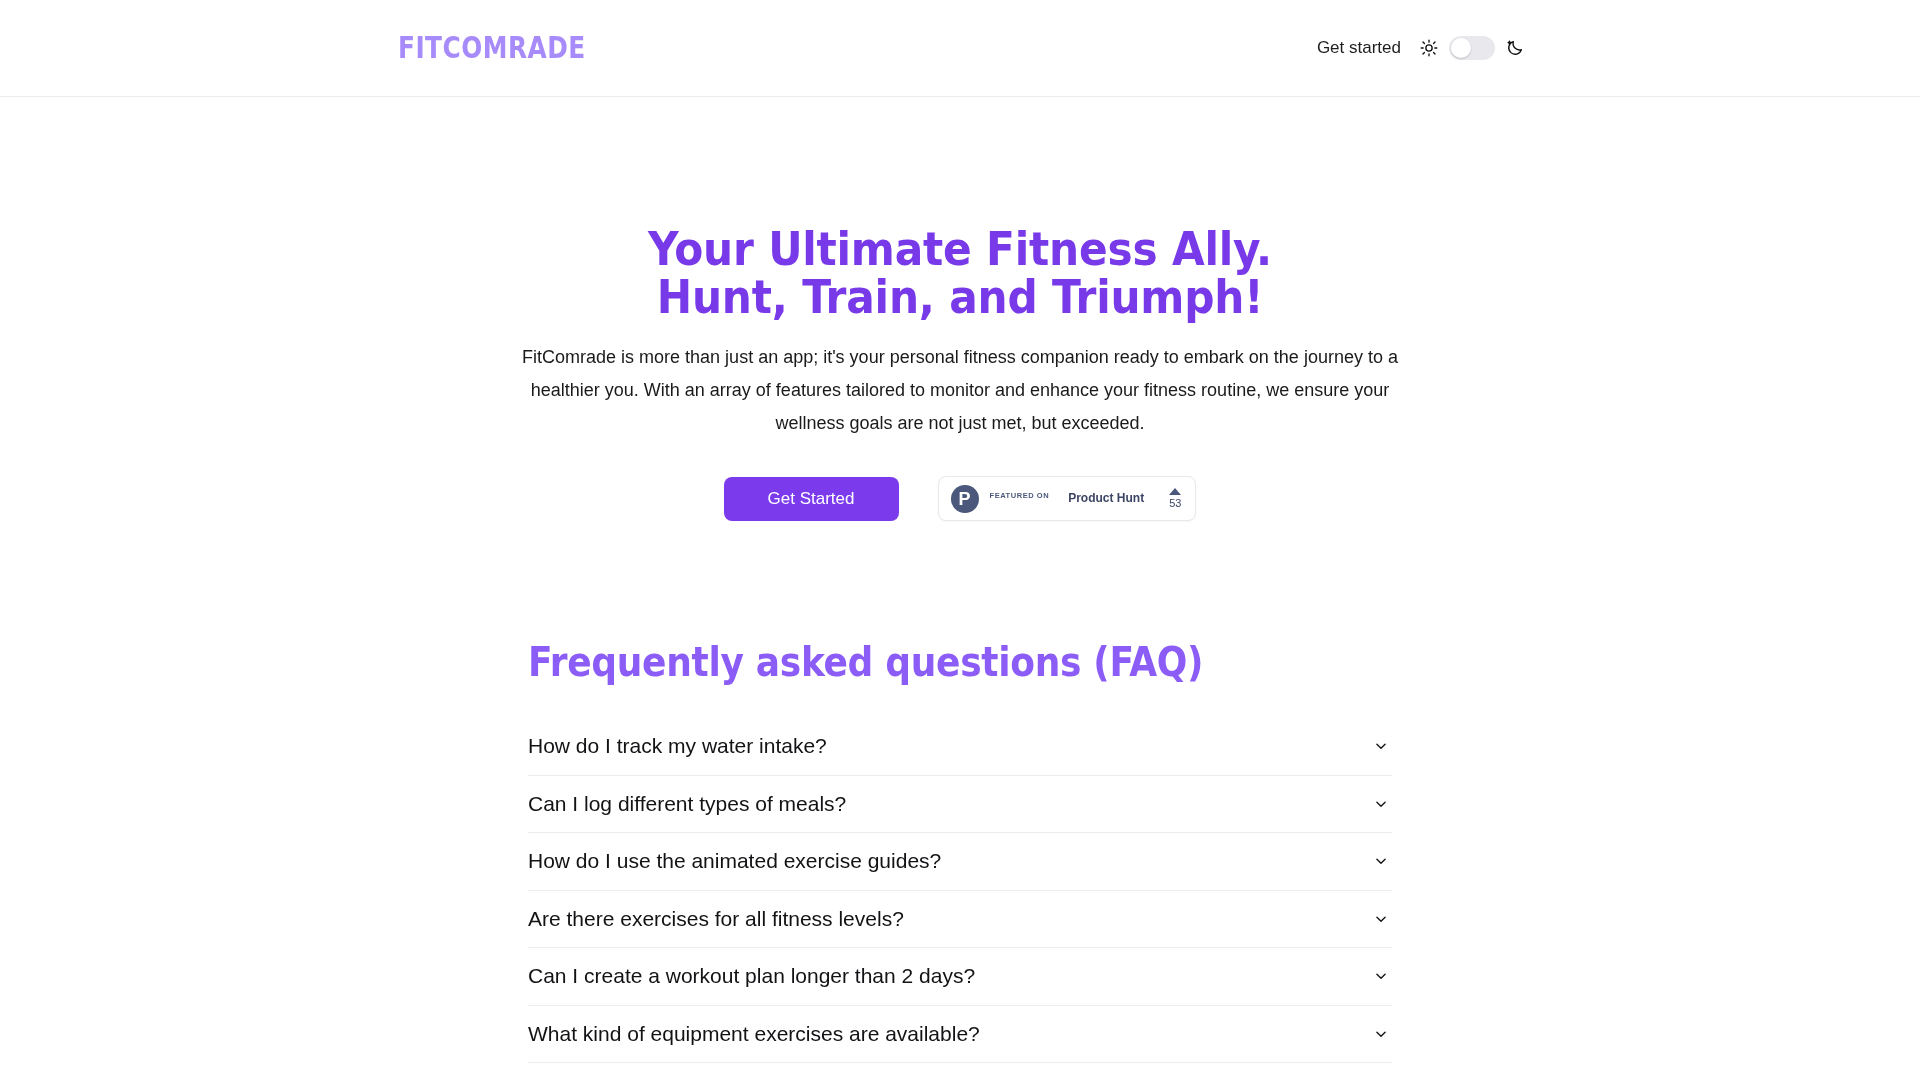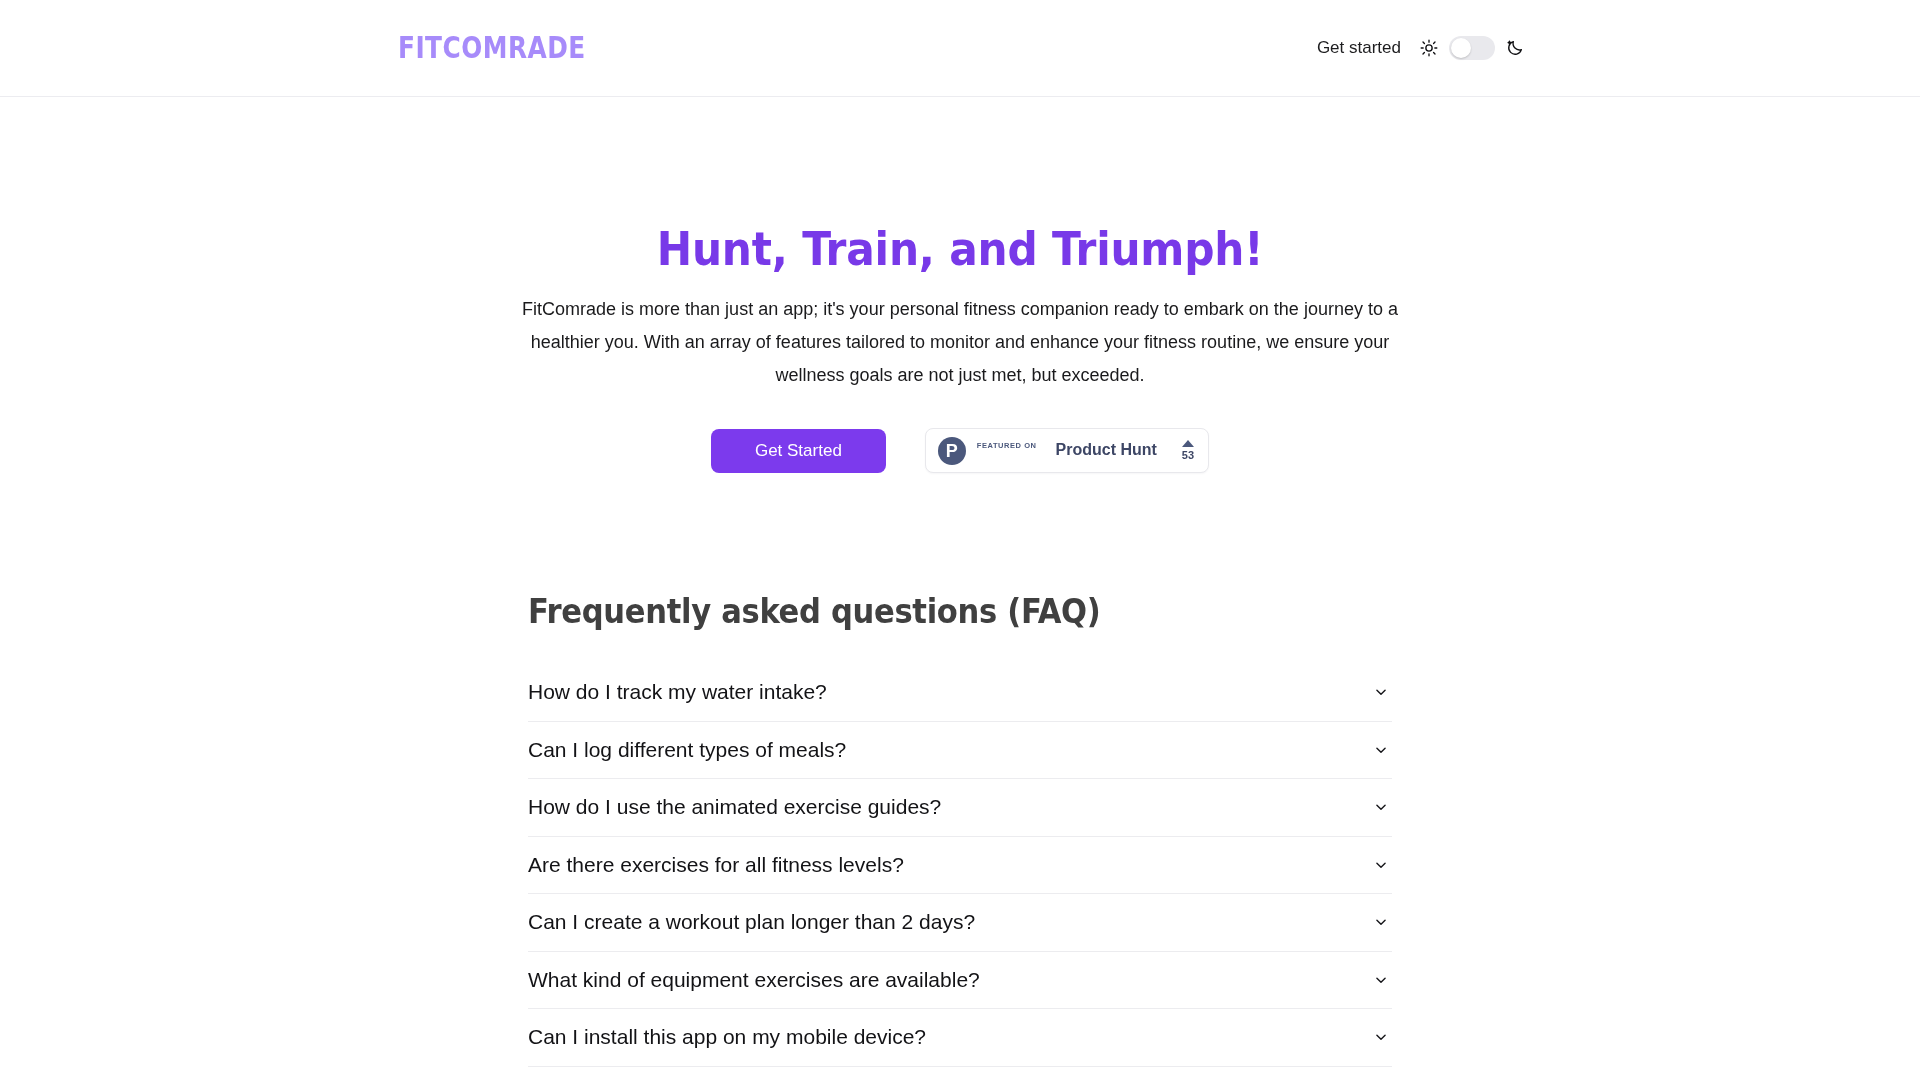--- a/index.html
+++ b/index.html
@@ -163,21 +163,21 @@
   .ph-text { display: flex; flex-direction: row; justify-content: center; }
   .ph-featured {
     font-size: 7.5px;
     font-weight: 700;
     letter-spacing: 0.55px;
     color: #4b587c;
     line-height: 1;
     margin-bottom: 2px;
   }
   .ph-name {
-    font-size: 16px;
+    font-size: 12px;
     font-weight: 700;
     color: #3d4665;
     line-height: 1.05;
     white-space: nowrap;
     margin-left: 19px;
   }
   .ph-votes {
     display: flex;
     flex-direction: column;
     align-items: center;
@@ -186,34 +186,34 @@
   }
   .ph-arrow {
     width: 0; height: 0;
     border-left: 6px solid transparent;
     border-right: 6px solid transparent;
     border-bottom: 7px solid #4b587c;
     margin-bottom: 3px;
   }
   .ph-count {
     font-size: 11px;
-    font-weight: 700;
+    font-weight: 400;
     color: #3d4665;
     line-height: 1;
   }
 
   
   .faq {
     width: 864px;
     margin: 118px auto 0;
   }
   .faq-heading {
-    font-size: 34px;
-    font-weight: 700;
-    color: #404040;
+    font-size: 40px;
+    font-weight: 700;
+    color: #8b5cf6;
     letter-spacing: -0.3px;
     margin: 0 0 33px 0;
     font-family: "Liberation Sans Narrow", "DejaVu Sans Condensed", "Liberation Sans", sans-serif;
   }
   .faq-list { border-top: 0; }
   .faq-item {
     display: flex;
     align-items: center;
     justify-content: space-between;
     height: 57.5px;
@@ -259,20 +259,21 @@
           <path d="M20.5 14.2A8.6 8.6 0 0 1 9.8 3.5a8.6 8.6 0 1 0 10.7 10.7z"></path>
           <path d="M4.6 3.0l.5 1.3 1.3.5-1.3.5-.5 1.3-.5-1.3-1.3-.5 1.3-.5z"></path>
         </svg>
       </span>
     </div>
   </div>
 </header>
 
 <section class="hero">
   <h1 class="hero-title">
+    <span class="line">Your Ultimate Fitness Ally.</span>
     <span class="line">Hunt, Train, and Triumph!</span>
   </h1>
 
   <p class="hero-sub">FitComrade is more than just an app; it's your personal fitness companion ready to embark on the journey to a healthier you. With an array of features tailored to monitor and enhance your fitness routine, we ensure your wellness goals are not just met, but exceeded.</p>
 
   <div class="hero-actions">
     <button class="btn-primary">Get Started</button>
 
     <div class="ph-badge">
       <div class="ph-logo">P</div>

